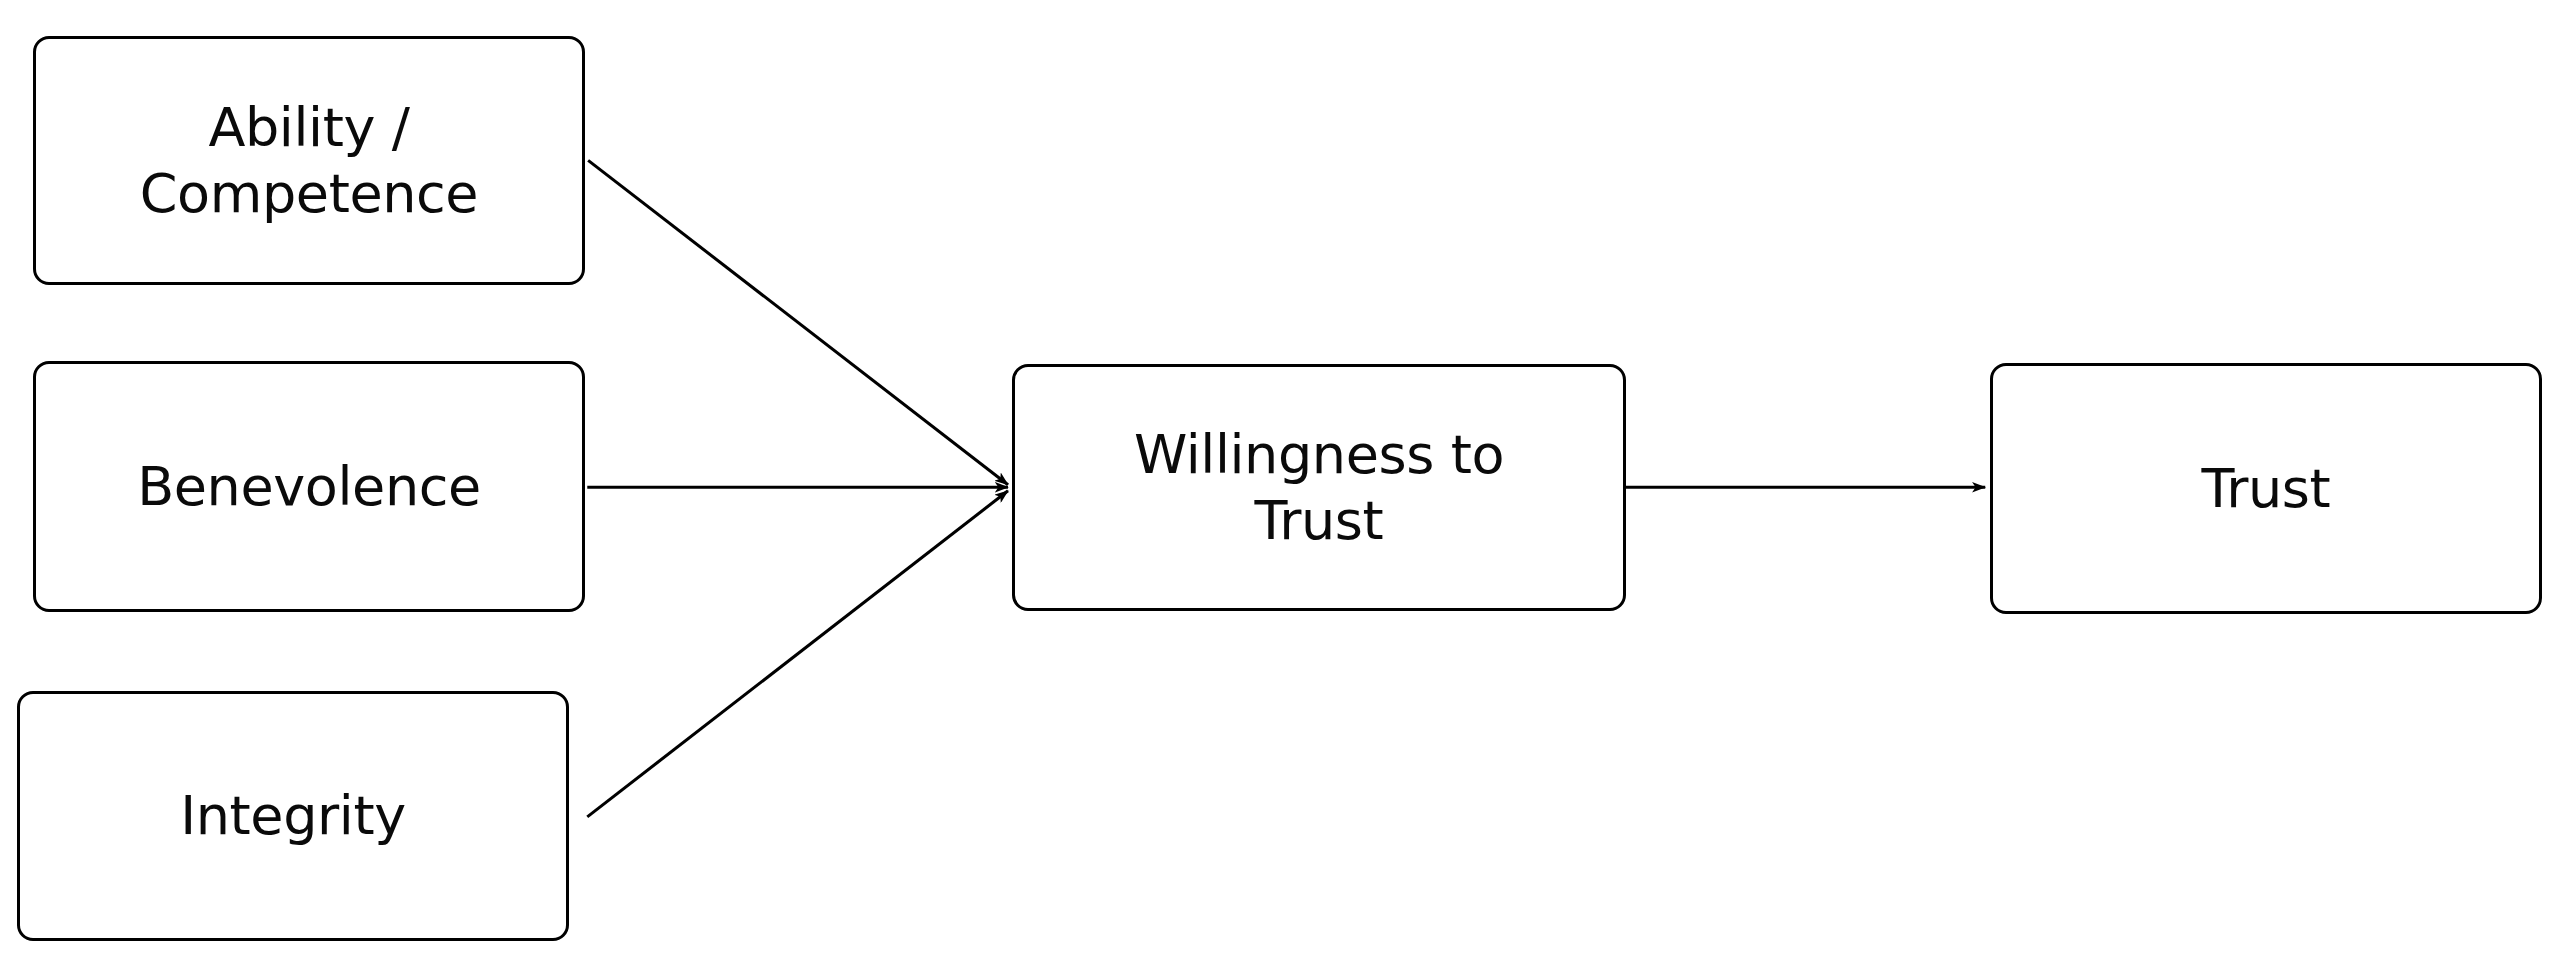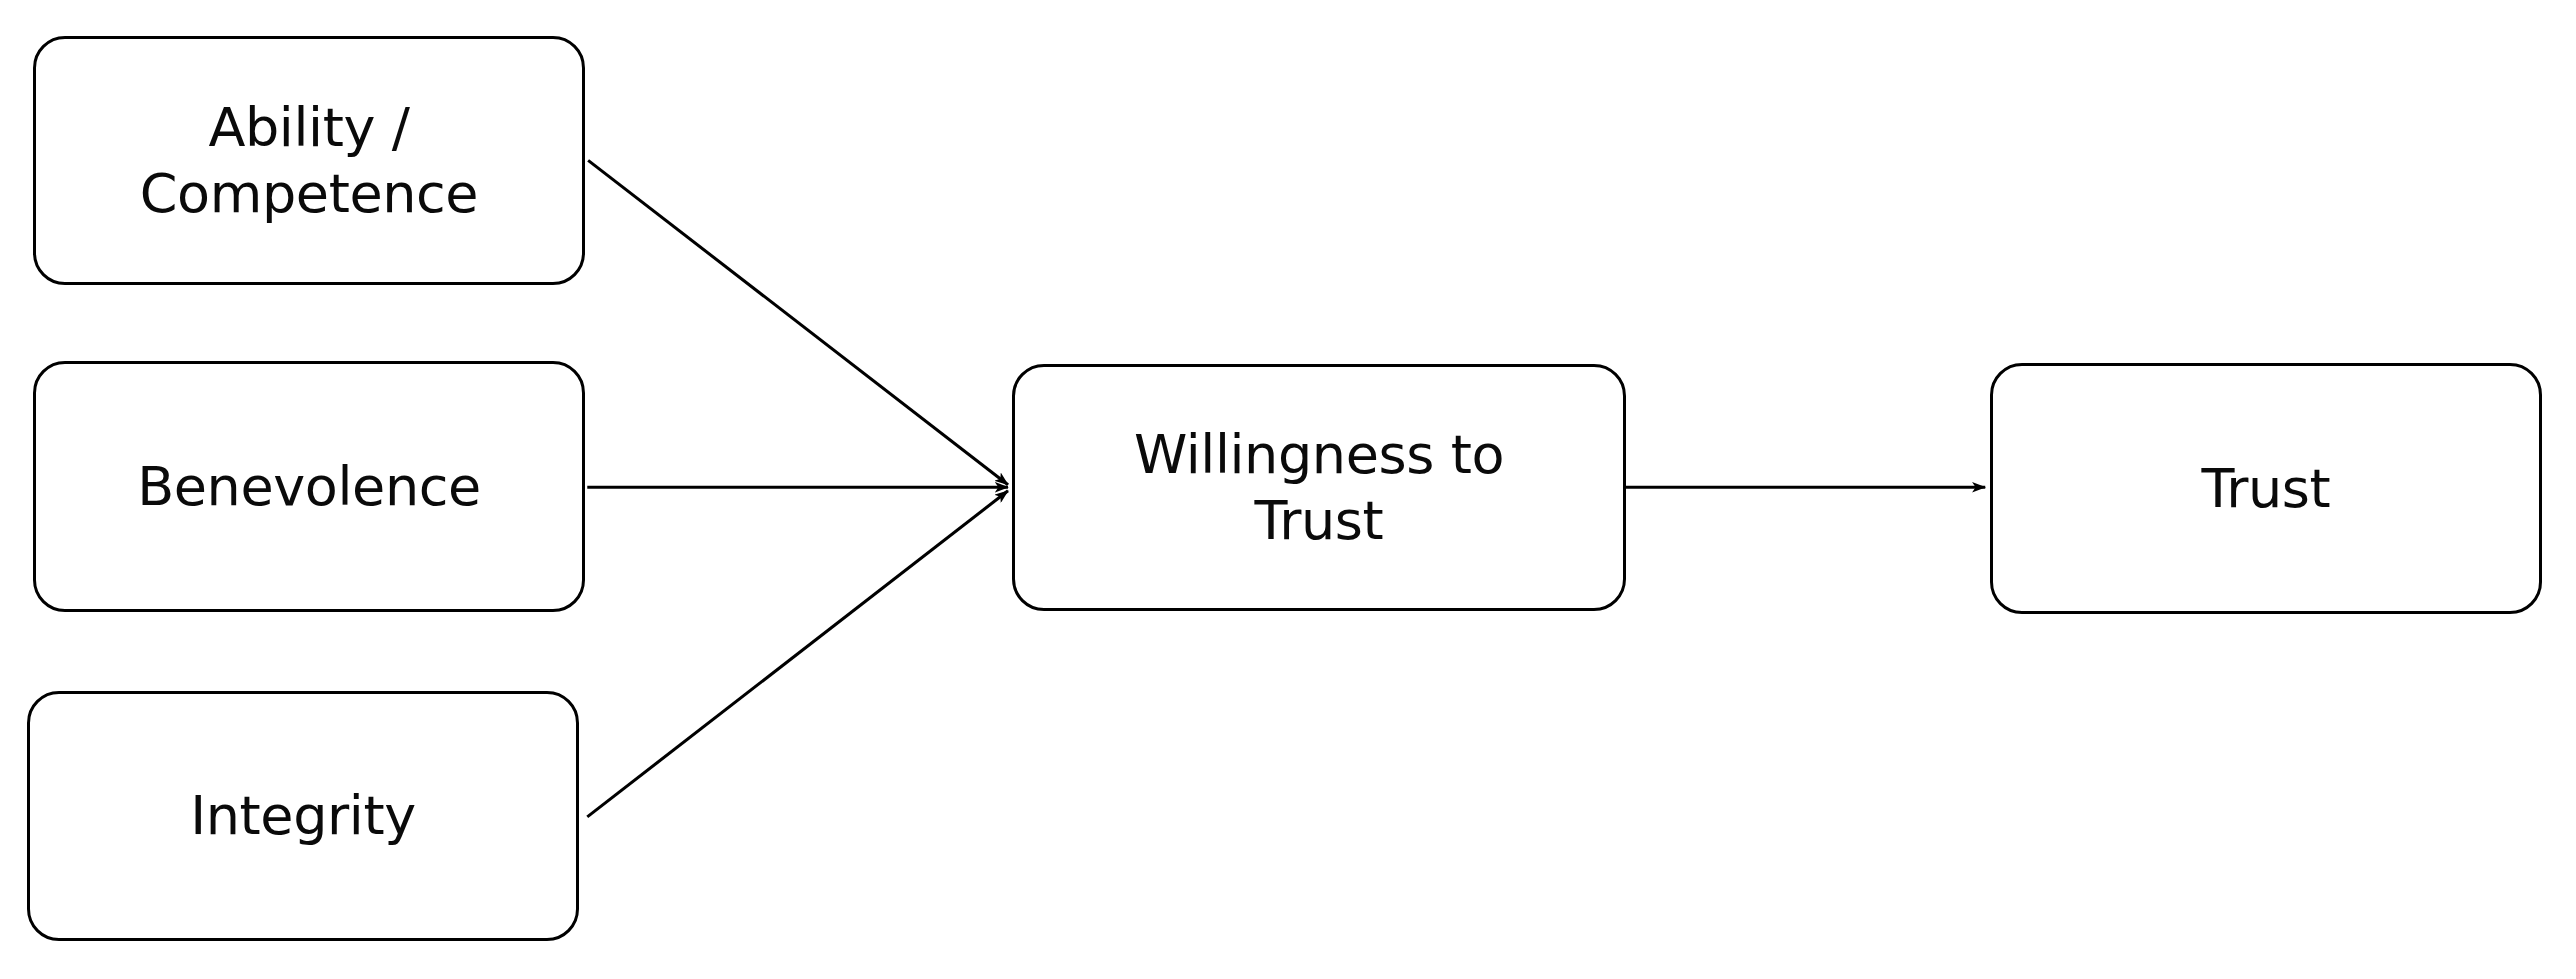--- a/index.html
+++ b/index.html
@@ -19,40 +19,40 @@
     left: 0;
     top: 0;
     width: 2576px;
     height: 979px;
   }
   .node-box {
     position: absolute;
     box-sizing: border-box;
     background: #ffffff;
     border: 3.5px solid #000000;
-    border-radius: 32px;
+    border-radius: 16px;
     display: flex;
     align-items: center;
     justify-content: center;
     text-align: center;
   }
   .node-label {
     font-family: "DejaVu Sans", "Liberation Sans", sans-serif;
     font-size: 54px;
     line-height: 1.22;
     color: #0a0a0a;
     font-weight: 400;
     letter-spacing: -0.4px;
     white-space: pre-line;
     padding: 0 10.5px;
   }
   
   #node-ability      { left: 33px;   top: 36px;  width: 552px; height: 249px; }
   #node-benevolence  { left: 33px;   top: 361px; width: 552px; height: 251px; }
-  #node-integrity    { left: 27px;   top: 691px; width: 552px; height: 250px; }
+  #node-integrity    { left: 17px;   top: 691px; width: 552px; height: 250px; }
   #node-willingness  { left: 1012px; top: 364px; width: 614px; height: 247px; }
   #node-trust        { left: 1990px; top: 363px; width: 552px; height: 251px; }
 </style>
 </head>
 <body>
 
 <div id="canvas">
 
   <svg id="diagram-svg" viewBox="0 0 2939 1117" xmlns="http://www.w3.org/2000/svg">
     <defs>

